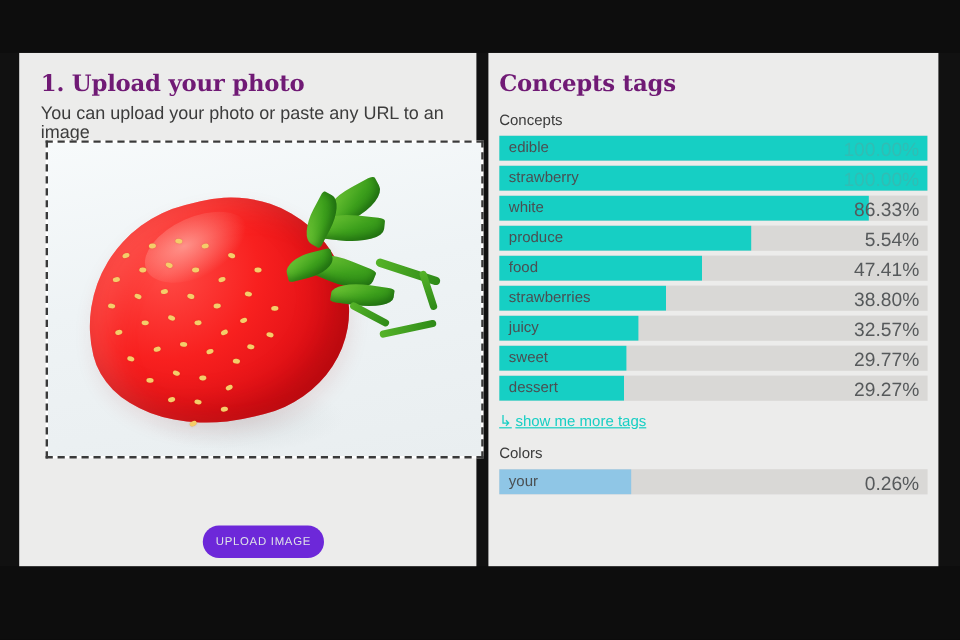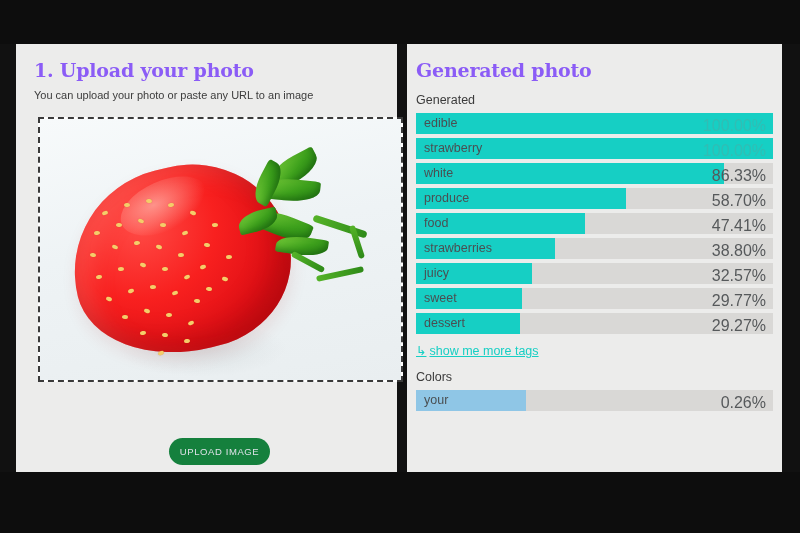--- a/index.html
+++ b/index.html
@@ -28,26 +28,26 @@
     position: absolute;
     left: 16px; top: 0;
     width: 381px; height: 428px;
     background: #ececeb;
     padding: 14px 18px 0 18px;
   }
   .panel-title {
     font-family: "DejaVu Serif", "Liberation Serif", serif;
     font-size: 19px;
     font-weight: bold;
-    color: #8b5cf6;
+    color: #701a75;
     letter-spacing: -0.2px;
     line-height: 24px;
   }
   .panel-sub {
-    font-size: 11px;
+    font-size: 15px;
     color: #3c3c3c;
     margin-top: 5px;
     line-height: 16px;
   }
   #dropzone {
     position: absolute;
     left: 22px; top: 73px;
     width: 365px; height: 265px;
     border: 2px dashed #3a3a3a;
     background: #ffffff;
@@ -96,21 +96,21 @@
   }
   .stem {
     position: absolute;
     background: linear-gradient(90deg, #55b328, #2e8a18);
     border-radius: 6px;
   }
   #upload-btn {
     position: absolute;
     left: 153px; top: 394px;
     width: 101px; height: 27px;
-    background: #15803d;
+    background: #6d28d9;
     color: #dfe2e8;
     border: none;
     border-radius: 14px;
     font-size: 9.5px;
     letter-spacing: 0.6px;
     font-family: "Liberation Sans", sans-serif;
     cursor: pointer;
   }
 
   
@@ -237,43 +237,43 @@
             <div class="stem" style="left:250px;top:140px;width:36px;height:6px;transform:rotate(28deg);"></div>
           </div>
         </div>
       </div>
 
       <button id="upload-btn">UPLOAD IMAGE</button>
 
     </div>
 
     <div id="right-panel">
-      <div class="panel-title">Generated photo</div>
-
-      <div class="section-label">Generated</div>
+      <div class="panel-title">Concepts tags</div>
+
+      <div class="section-label">Concepts</div>
       <div class="bars" id="concept-bars">
           <div class="bar-row">
             <div class="bar-fill" style="width: 100%;"></div>
             <span class="bar-label">edible</span>
             <span class="bar-value on-fill">100.00%</span>
           </div>
           <div class="bar-row">
             <div class="bar-fill" style="width: 100%;"></div>
             <span class="bar-label">strawberry</span>
             <span class="bar-value on-fill">100.00%</span>
           </div>
           <div class="bar-row">
             <div class="bar-fill" style="width: 86.33%;"></div>
             <span class="bar-label">white</span>
             <span class="bar-value">86.33%</span>
           </div>
           <div class="bar-row">
             <div class="bar-fill" style="width: 58.7%;"></div>
             <span class="bar-label">produce</span>
-            <span class="bar-value">58.70%</span>
+            <span class="bar-value">5.54%</span>
           </div>
           <div class="bar-row">
             <div class="bar-fill" style="width: 47.41%;"></div>
             <span class="bar-label">food</span>
             <span class="bar-value">47.41%</span>
           </div>
           <div class="bar-row">
             <div class="bar-fill" style="width: 38.8%;"></div>
             <span class="bar-label">strawberries</span>
             <span class="bar-value">38.80%</span>

